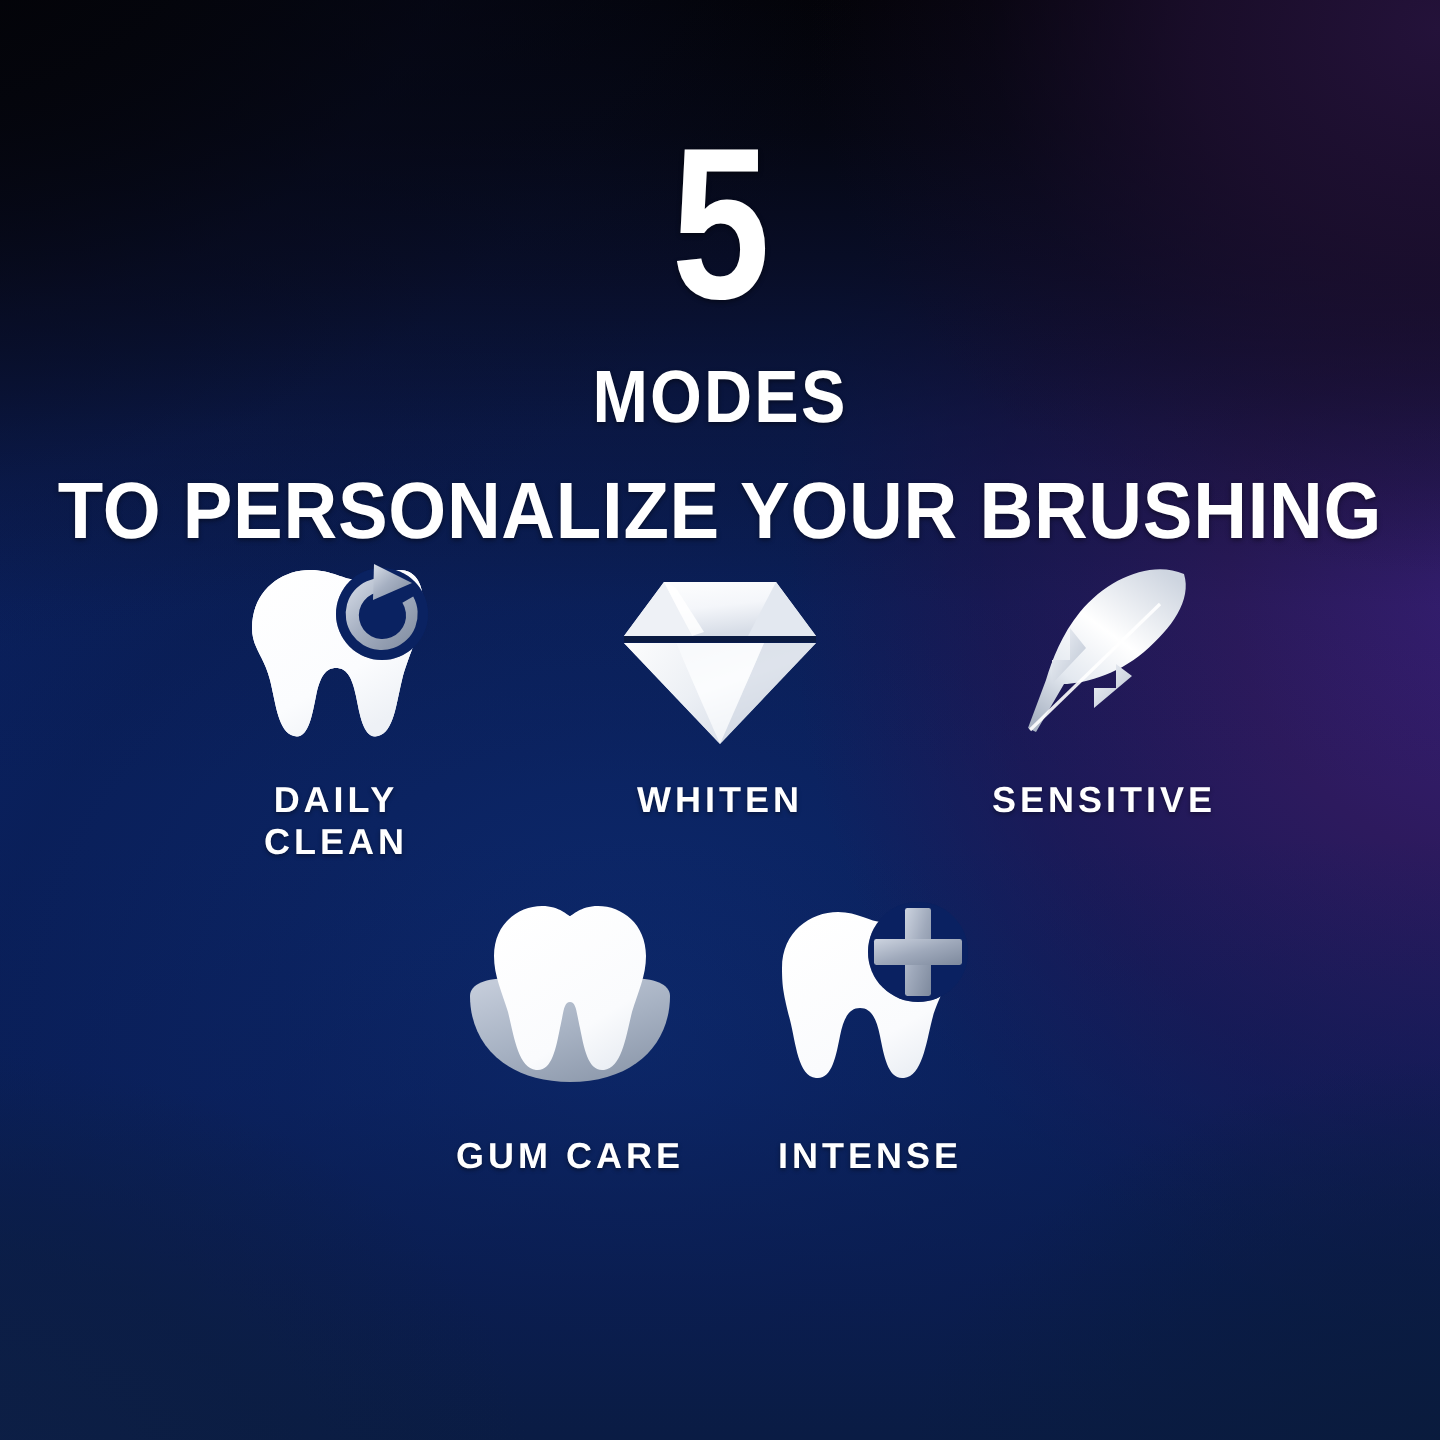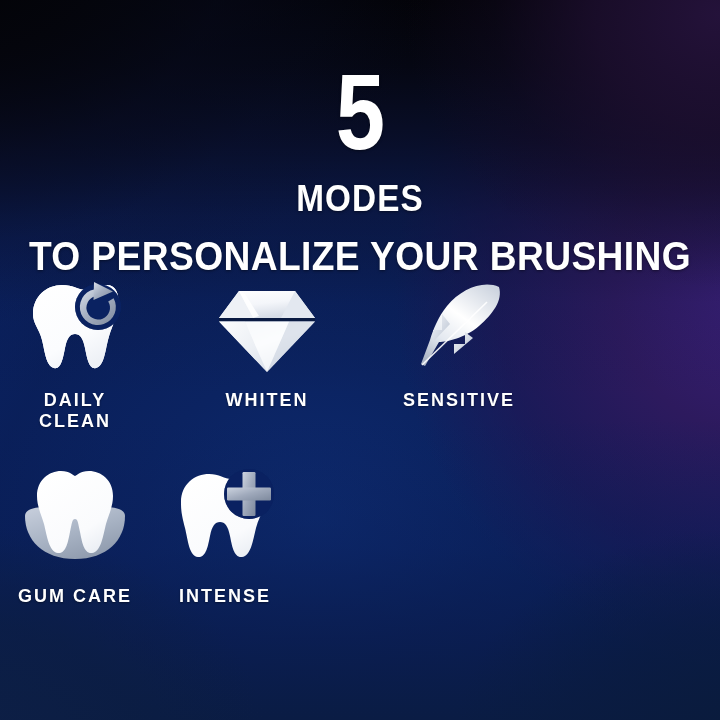--- a/index.html
+++ b/index.html
@@ -103,24 +103,24 @@
     white-space: nowrap;
     text-shadow: 0 1px 3px rgba(0,0,0,0.45);
   }
 
   
   .mode-row {
     position: absolute;
     left: 0;
     width: 720px;
     display: flex;
-    justify-content: flex-start;
+    justify-content: center;
   }
   #mode-row-top  { top: 280px; gap: 42px; }
-  #mode-row-bottom { top: 464px; }
+  #mode-row-bottom { top: 446px; }
 
   .mode-item {
     width: 150px;
     display: flex;
     flex-direction: column;
     align-items: center;
   }
   .mode-icon {
     height: 96px;
     display: flex;

